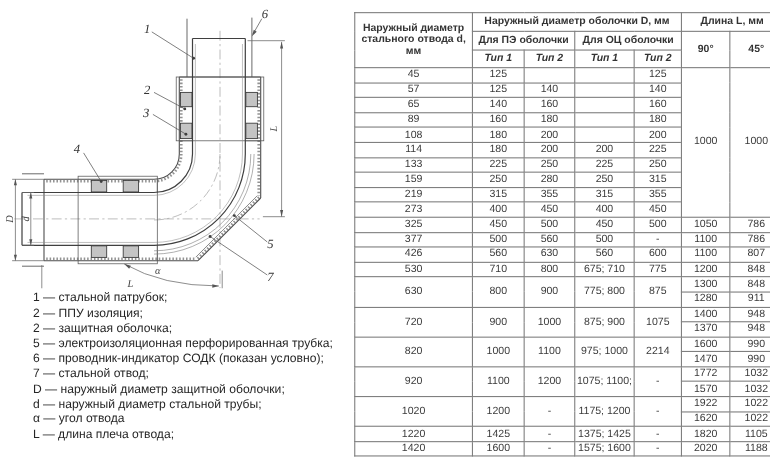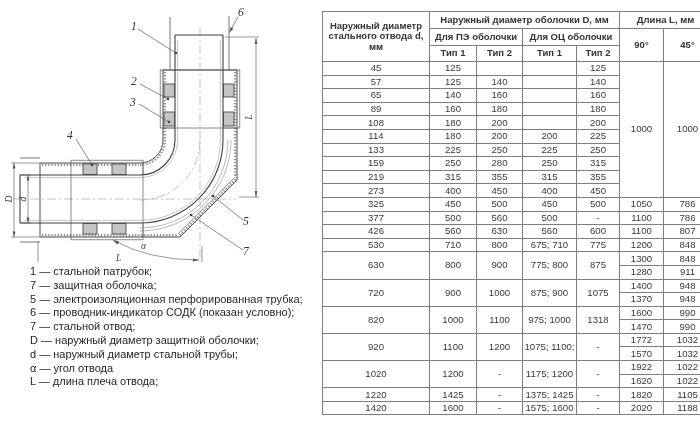--- a/index.html
+++ b/index.html
@@ -22,21 +22,21 @@
     position:absolute;left:322px;top:11px;width:389px;
     border-collapse:collapse;table-layout:fixed;color:#3a3a3a;border-radius:25px;
   }
   table.dims th,table.dims td{
     border:1px solid #7f7f7f;text-align:center;vertical-align:middle;
     padding:0;overflow:hidden;
   }
   table.dims thead th{font-size:9.5px;font-weight:700;line-height:1.12;color:#333;}
   table.dims thead tr.h1 th{height:16px;}
   table.dims thead tr.h2 th{height:16px;}
-  table.dims thead tr.h3 th{height:15px;}
+  table.dims thead tr.h3 th{height:15px;font-style:italic;}
   table.dims tbody td{height:12.6px;font-size:9.6px;line-height:1.05;font-weight:400;}
 </style>
 </head>
 <body>
 
 <div class="stage">
 
   <svg class="drawing" width="305" height="262" viewBox="0 0 305 262">
 
     <g stroke="#9a9a9a" stroke-width="0.6" fill="none" stroke-dasharray="9 3 2 3">
@@ -166,21 +166,22 @@
 
     <text class="dimletter" x="12" y="199" text-anchor="middle" transform="rotate(-90 12 199)">D</text>
     <text class="dimletter" x="26" y="199" text-anchor="middle" transform="rotate(-90 26 199)">d</text>
     <text class="dimletter" x="252" y="117" text-anchor="middle" transform="rotate(-90 252 117)">L</text>
     <text class="dimletter" x="116" y="261">L</text>
     <text class="dimletter" x="141" y="249">α</text>
   </svg>
 
   <ul class="legend">
       <li>1 — стальной патрубок;</li>
-      <li>7 — защитная оболочка;</li>
+      <li>2 — ППУ изоляция;</li>
+      <li>2 — защитная оболочка;</li>
       <li>5 — электроизоляционная перфорированная трубка;</li>
       <li>6 — проводник-индикатор СОДК (показан условно);</li>
       <li>7 — стальной отвод;</li>
       <li>D — наружный диаметр защитной оболочки;</li>
       <li>d — наружный диаметр стальной трубы;</li>
       <li>α — угол отвода</li>
       <li>L — длина плеча отвода;</li>
     </ul>
 
   <table class="dims">
@@ -345,21 +346,21 @@
         </tr>
         <tr>
           <td>1370</td>
           <td>948</td>
         </tr>
         <tr>
           <td rowspan="2">820</td>
           <td rowspan="2">1000</td>
           <td rowspan="2">1100</td>
           <td rowspan="2">975; 1000</td>
-          <td rowspan="2">1318</td>
+          <td rowspan="2">2214</td>
           <td>1600</td>
           <td>990</td>
         </tr>
         <tr>
           <td>1470</td>
           <td>990</td>
         </tr>
         <tr>
           <td rowspan="2">920</td>
           <td rowspan="2">1100</td>

